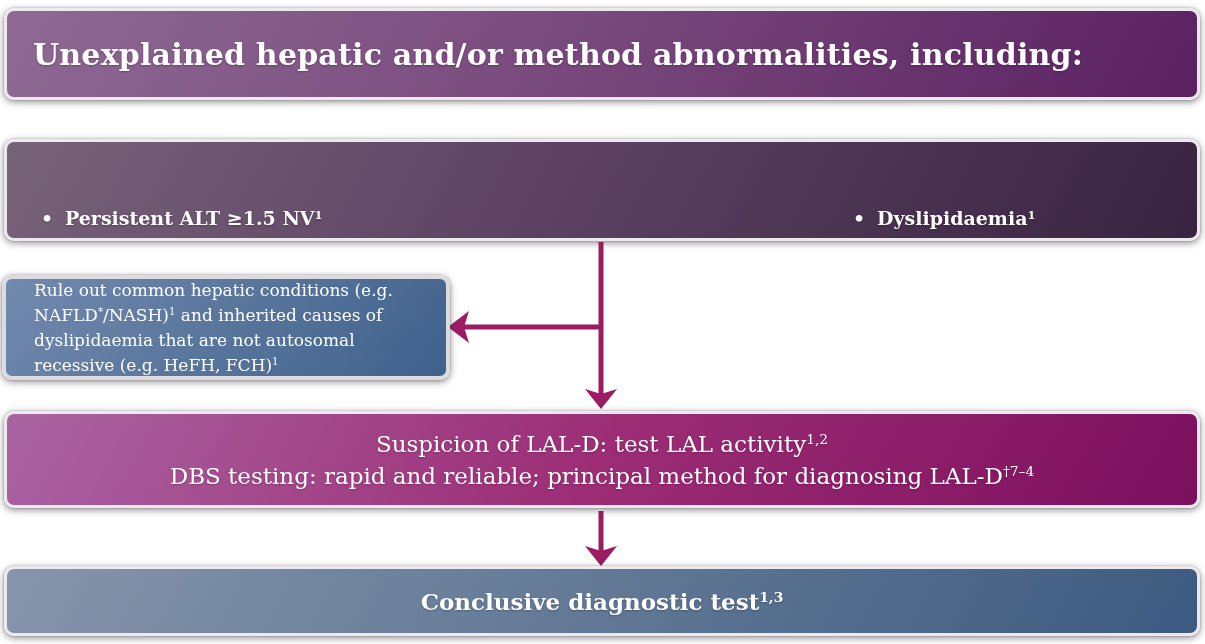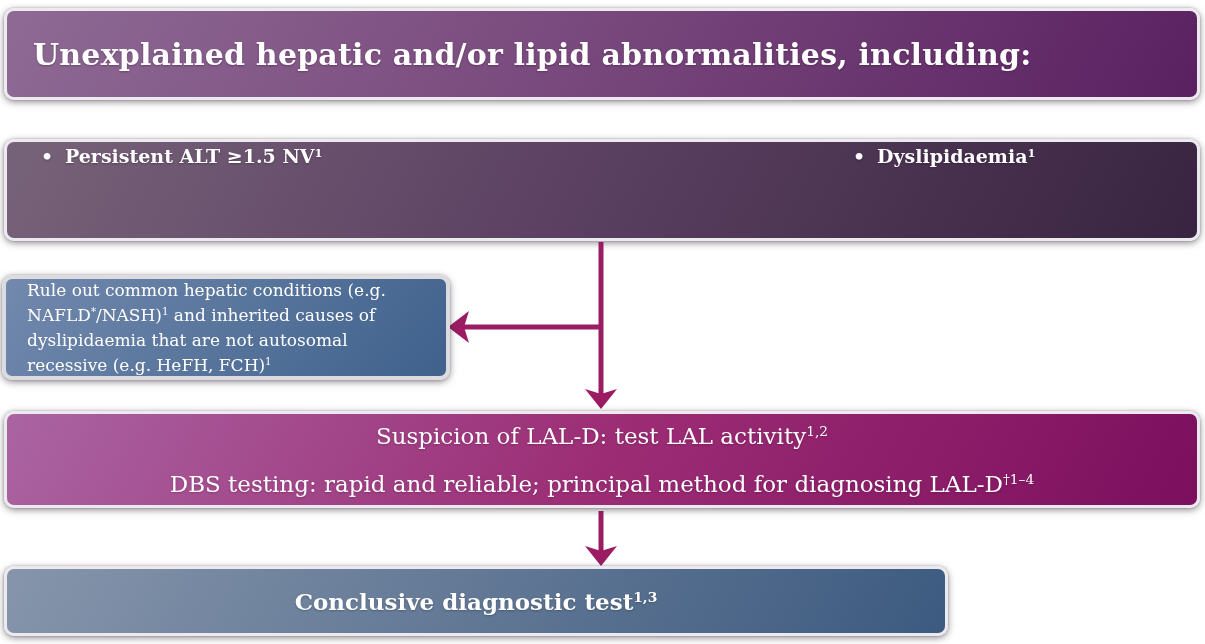--- a/index.html
+++ b/index.html
@@ -33,21 +33,21 @@
     font-size: 30px; font-weight: bold; letter-spacing: 0.2px;
     text-shadow: 0 1px 2px rgba(40,10,40,0.35);
   }
   .criteria {
     left: 4px; top: 139px; width: 1196px; height: 102px;
     background: linear-gradient(118deg, var(--criteria-a) 0%, #5d4263 45%, var(--criteria-b) 100%);
   }
   .criteria ul {
     position: absolute; top: 0; bottom: 6px; margin: 0; padding: 0;
     list-style: none;
-    display: flex; flex-direction: column; justify-content: space-between;
+    display: flex; flex-direction: column; justify-content: flex-end;
   }
   .criteria ul.c1 { left: 34px; }
   .criteria ul.c2 { left: 440px; }
   .criteria ul.c3 { left: 846px; }
   .criteria li {
     position: relative;
     padding-left: 24px;
     font-size: 19px; font-weight: bold;
     line-height: 28px;
     text-shadow: 0 1px 2px rgba(30,15,35,0.35);
@@ -57,37 +57,37 @@
     position: absolute; left: 0; top: 0;
     font-size: 19px;
   }
   .ruleout {
     left: 2px; top: 275px; width: 448px; height: 105px;
     border-width: 4px; border-color: #dcdce0;
     background: linear-gradient(130deg, var(--ruleout-a) 0%, #58759c 50%, var(--ruleout-b) 100%);
     display: flex; align-items: center;
   }
   .ruleout p {
-    margin: 1px; padding: 0 18px 0 20px;
+    margin: 8px; padding: 0 18px 0 20px;
     font-size: 17px; font-weight: normal;
     line-height: 25px;
   }
   .suspicion {
     left: 4px; top: 411px; width: 1196px; height: 97px;
     background: linear-gradient(118deg, var(--suspicion-a) 0%, #9c2d75 50%, var(--suspicion-b) 100%);
     display: flex; flex-direction: column; align-items: center; justify-content: center;
   }
   .suspicion p {
-    margin: 8px;
+    margin: 0;
     font-size: 23px; font-weight: normal;
     line-height: 32px; text-align: center;
     text-shadow: 0 1px 2px rgba(70,5,50,0.3);
   }
   .conclusive {
-    left: 4px; top: 566px; width: 944px; height: 70px;
+    left: 4px; top: 566px; width: 1196px; height: 70px;
     background: linear-gradient(118deg, var(--conclusive-a) 0%, #5e7593 55%, var(--conclusive-b) 100%);
     display: flex; align-items: center; justify-content: center;
   }
   .conclusive p {
     margin: 0;
     font-size: 23px; font-weight: bold;
     text-shadow: 0 1px 2px rgba(25,35,50,0.35);
   }
   sup {
     font-size: 60%;
@@ -103,21 +103,21 @@
   }
   .arrows path { stroke: var(--arrow); stroke-width: 5; fill: none; }
   .arrows polygon { fill: var(--arrow); }
 </style>
 </head>
 <body>
 
 <div class="stage">
 
   <section class="box banner">
-    <h1>Unexplained hepatic and/or lipid abnormalities, including:</h1>
+    <h1>Unexplained hepatic and/or method abnormalities, including:</h1>
   </section>
 
   <section class="box criteria">
     <ul class="c1">
       <li>Persistent ALT ≥1.5 NV<sup>1</sup></li>
     </ul>
     <ul class="c3">
       <li>Dyslipidaemia<sup>1</sup></li>
     </ul>
   </section>
@@ -136,20 +136,20 @@
       <polygon points="601,566 585,546 601,551 617,546"></polygon>
     </g>
   </svg>
 
   <section class="box ruleout">
     <p>Rule out common hepatic conditions (e.g. NAFLD<sup>*</sup>/NASH)<sup>1</sup> and inherited causes of dyslipidaemia that are not autosomal recessive (e.g. HeFH, FCH)<sup>1</sup></p>
   </section>
 
   <section class="box suspicion">
     <p>Suspicion of LAL-D: test LAL activity<sup>1,2</sup></p>
-    <p>DBS testing: rapid and reliable; principal method for diagnosing LAL-D<sup>†1–4</sup></p>
+    <p>DBS testing: rapid and reliable; principal method for diagnosing LAL-D<sup>†7–4</sup></p>
   </section>
 
   <section class="box conclusive">
     <p>Conclusive diagnostic test<sup>1,3</sup></p>
   </section>
 
 </div>
 
 </body></html>

